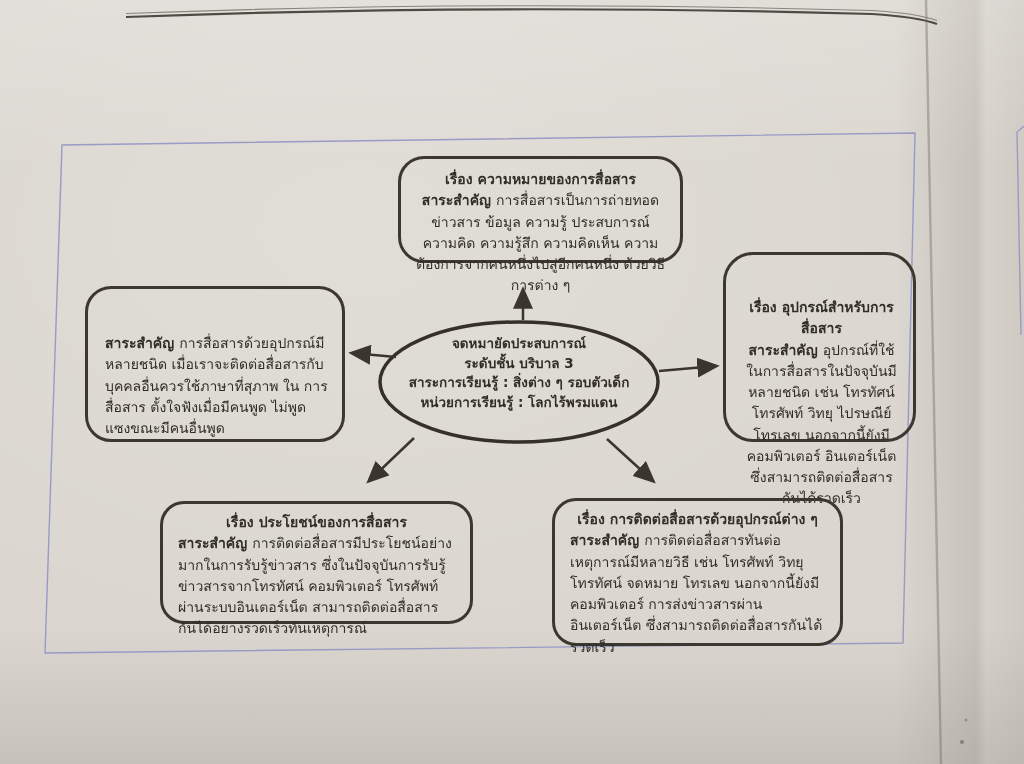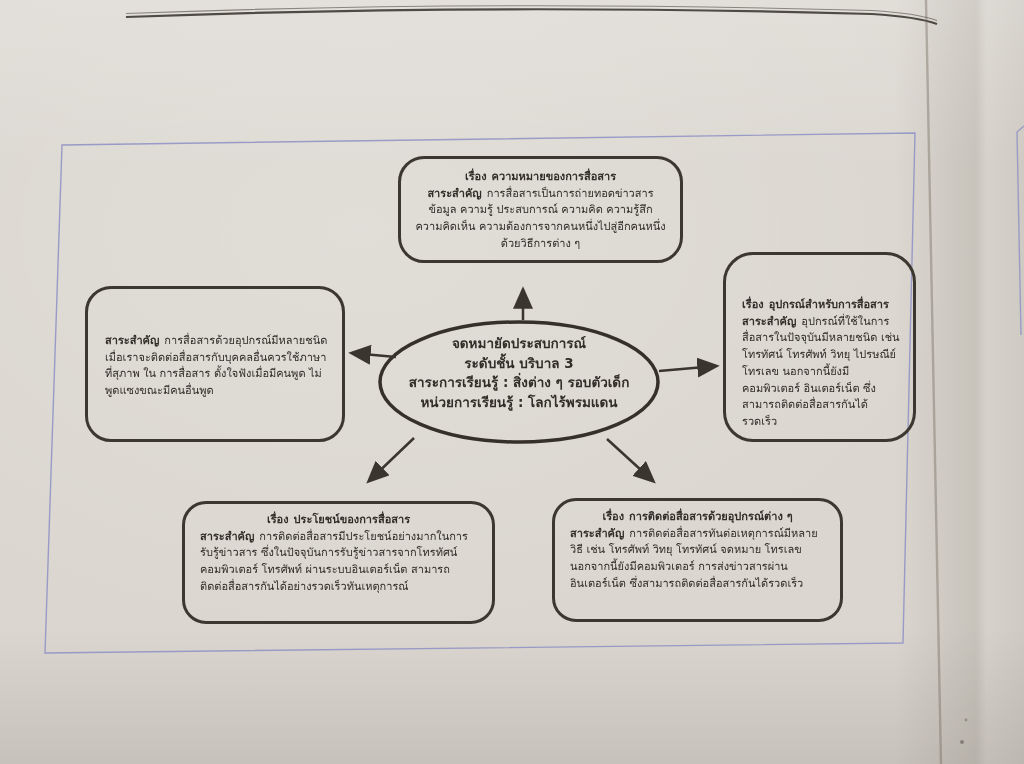--- a/index.html
+++ b/index.html
@@ -23,31 +23,31 @@
   .page-title{
     position:absolute;left:120px;top:50px;width:800px;
     text-align:center;font-size:21px;font-weight:600;
     color:#655f58;letter-spacing:.4px;
   }
   .node{
     position:absolute;
     border:3px solid #3c3830;
     background:transparent;
     box-sizing:border-box;
-    font-size:11px;line-height:1.52;
+    font-size:14px;line-height:1.52;
   }
   .node .head{font-weight:700;}
   .node .lbl{font-weight:700;margin-right:5px;}
   .node-top{left:398px;top:156px;width:285px;height:107px;border-radius:26px;padding:10px 14px 6px;}
   .node-top .head,.node-top .body{text-align:center;}
   .node-left{left:85px;top:286px;width:260px;height:156px;border-radius:26px;padding:44px 14px 8px 17px;}
-  .node-right{left:723px;top:252px;width:193px;height:190px;border-radius:30px;padding:42px 12px 8px 16px;}
-  .node-bottom-left{left:160px;top:501px;width:313px;height:123px;border-radius:24px;padding:8px 15px 6px;margin-left:22px;}
+  .node-right{left:723px;top:252px;width:193px;height:190px;border-radius:30px;padding:42px 12px 8px 16px;text-align:center;}
+  .node-bottom-left{left:160px;top:501px;width:313px;height:123px;border-radius:24px;padding:8px 15px 6px;}
   .node-bottom-left .head{text-align:center;}
-  .node-bottom-right{left:552px;top:498px;width:291px;height:124px;border-radius:24px;padding:8px 15px 6px;}
+  .node-bottom-right{left:552px;top:498px;width:291px;height:148px;border-radius:24px;padding:8px 15px 6px;}
   .node-bottom-right .head{text-align:center;}
   .center-text{
     position:absolute;left:392px;top:334px;width:254px;
     text-align:center;font-weight:700;font-size:13.5px;line-height:1.45;
   }
 </style>
 </head>
 <body>
 
 <div class="photo">

